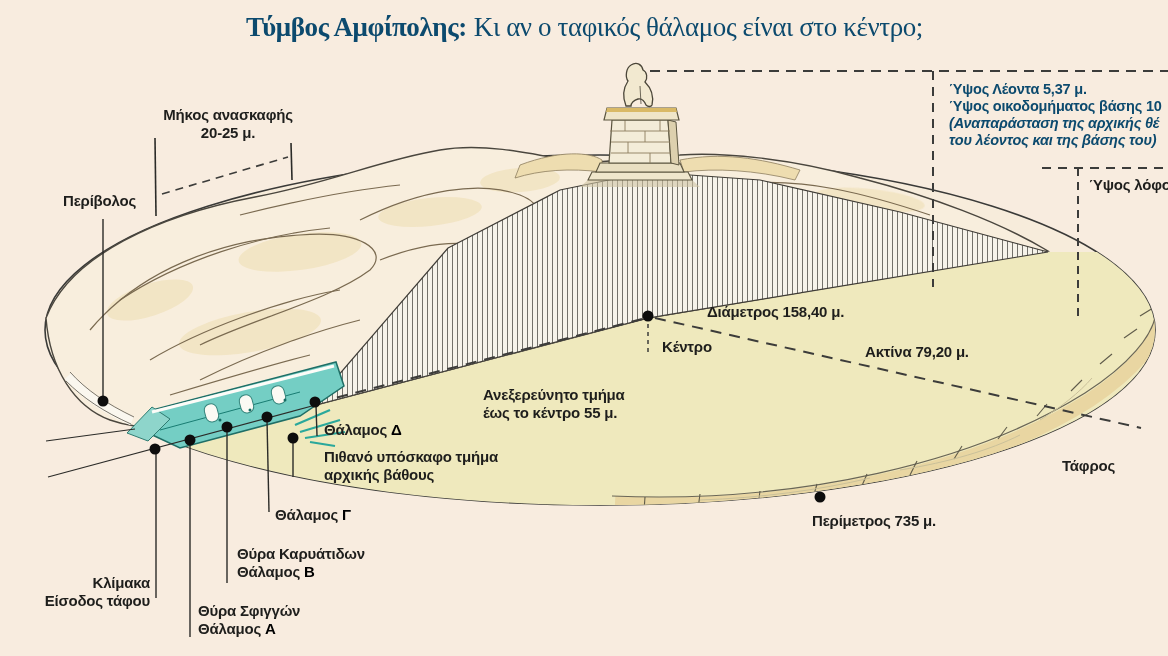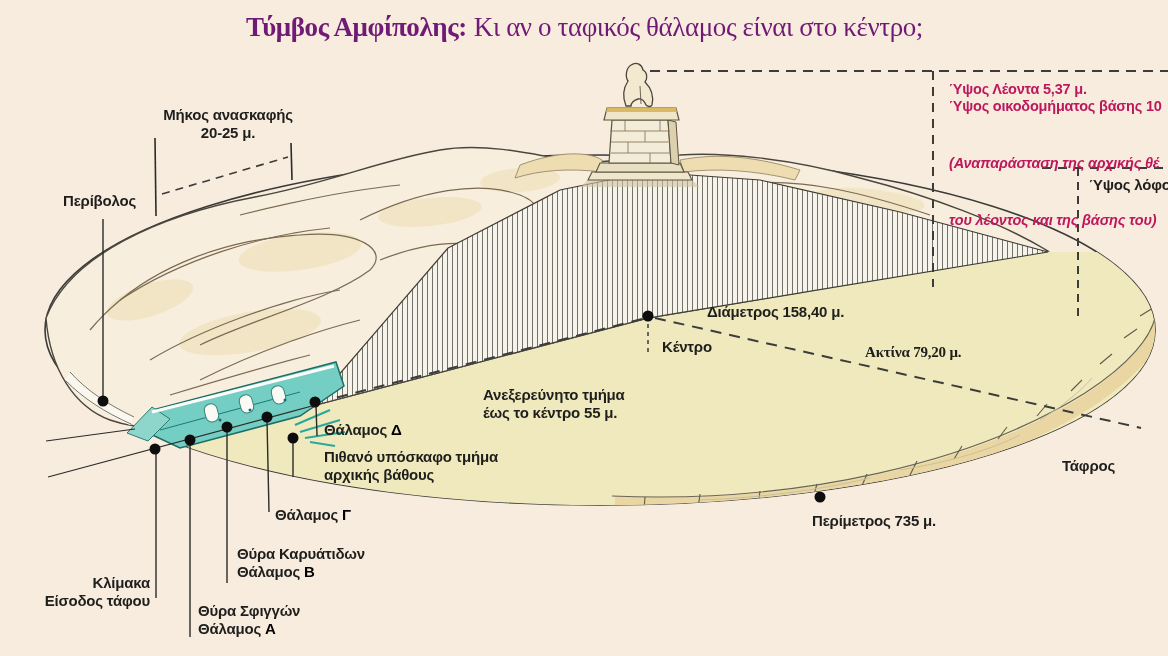--- a/index.html
+++ b/index.html
@@ -2,36 +2,36 @@
 <html><head>
 <meta charset="utf-8">
 <style>
   html,body{margin:0;padding:0;}
   #stage{position:relative;width:1168px;height:656px;background:#f8ecdf;overflow:hidden;
          font-family:"Liberation Sans",sans-serif;}
   #art{position:absolute;left:0;top:0;}
   .lbl{position:absolute;font:bold 15px/18px "Liberation Sans",sans-serif;color:#1e1e1c;
        letter-spacing:-0.2px;white-space:nowrap;}
   .title{position:absolute;left:246px;top:11px;font:27px/32px "Liberation Serif",serif;
-         color:#701a75;white-space:nowrap;letter-spacing:-0.4px;}
+         color:#0c4a6e;white-space:nowrap;letter-spacing:-0.4px;}
   .title .lead{font-weight:bold;margin-right:7px;}
   .center-txt{text-align:center;}
   .right-txt{text-align:right;}
   .ltr{font-weight:900;color:#000;}
   .pfx{margin-right:4px;}
   .infobox{position:absolute;left:949px;top:81px;font:bold 14.5px/17px "Liberation Sans",sans-serif;
-           color:#be185d;white-space:nowrap;letter-spacing:-0.2px;}
-  .infobox .it{font-style:italic;font-weight:bold;margin-top:40px;}
+           color:#0c4a6e;white-space:nowrap;letter-spacing:-0.2px;}
+  .infobox .it{font-style:italic;font-weight:bold;}
   
   #lbl-excavation{left:146px;top:106px;width:164px;}
   #lbl-perivolos{left:63px;top:192px;text-align:right;}
   #lbl-hill-height{left:1089px;top:176px;}
   #lbl-diameter{left:707px;top:303px;}
   #lbl-center{left:662px;top:338px;}
-  #lbl-radius{left:865px;top:343px;font-family:Liberation Serif, serif;}
+  #lbl-radius{left:865px;top:343px;}
   #lbl-unexplored{left:483px;top:386px;}
   #lbl-chamber-d{left:324px;top:421px;text-align:center;}
   #lbl-possible{left:304px;top:448px;margin-left:20px;}
   #lbl-chamber-c{left:275px;top:506px;}
   #lbl-karyatids{left:237px;top:545px;}
   #lbl-stairs{left:38px;top:574px;width:112px;}
   #lbl-sphinx{left:198px;top:602px;}
   #lbl-moat{left:1062px;top:457px;}
   #lbl-perimeter{left:812px;top:512px;}
 </style>

